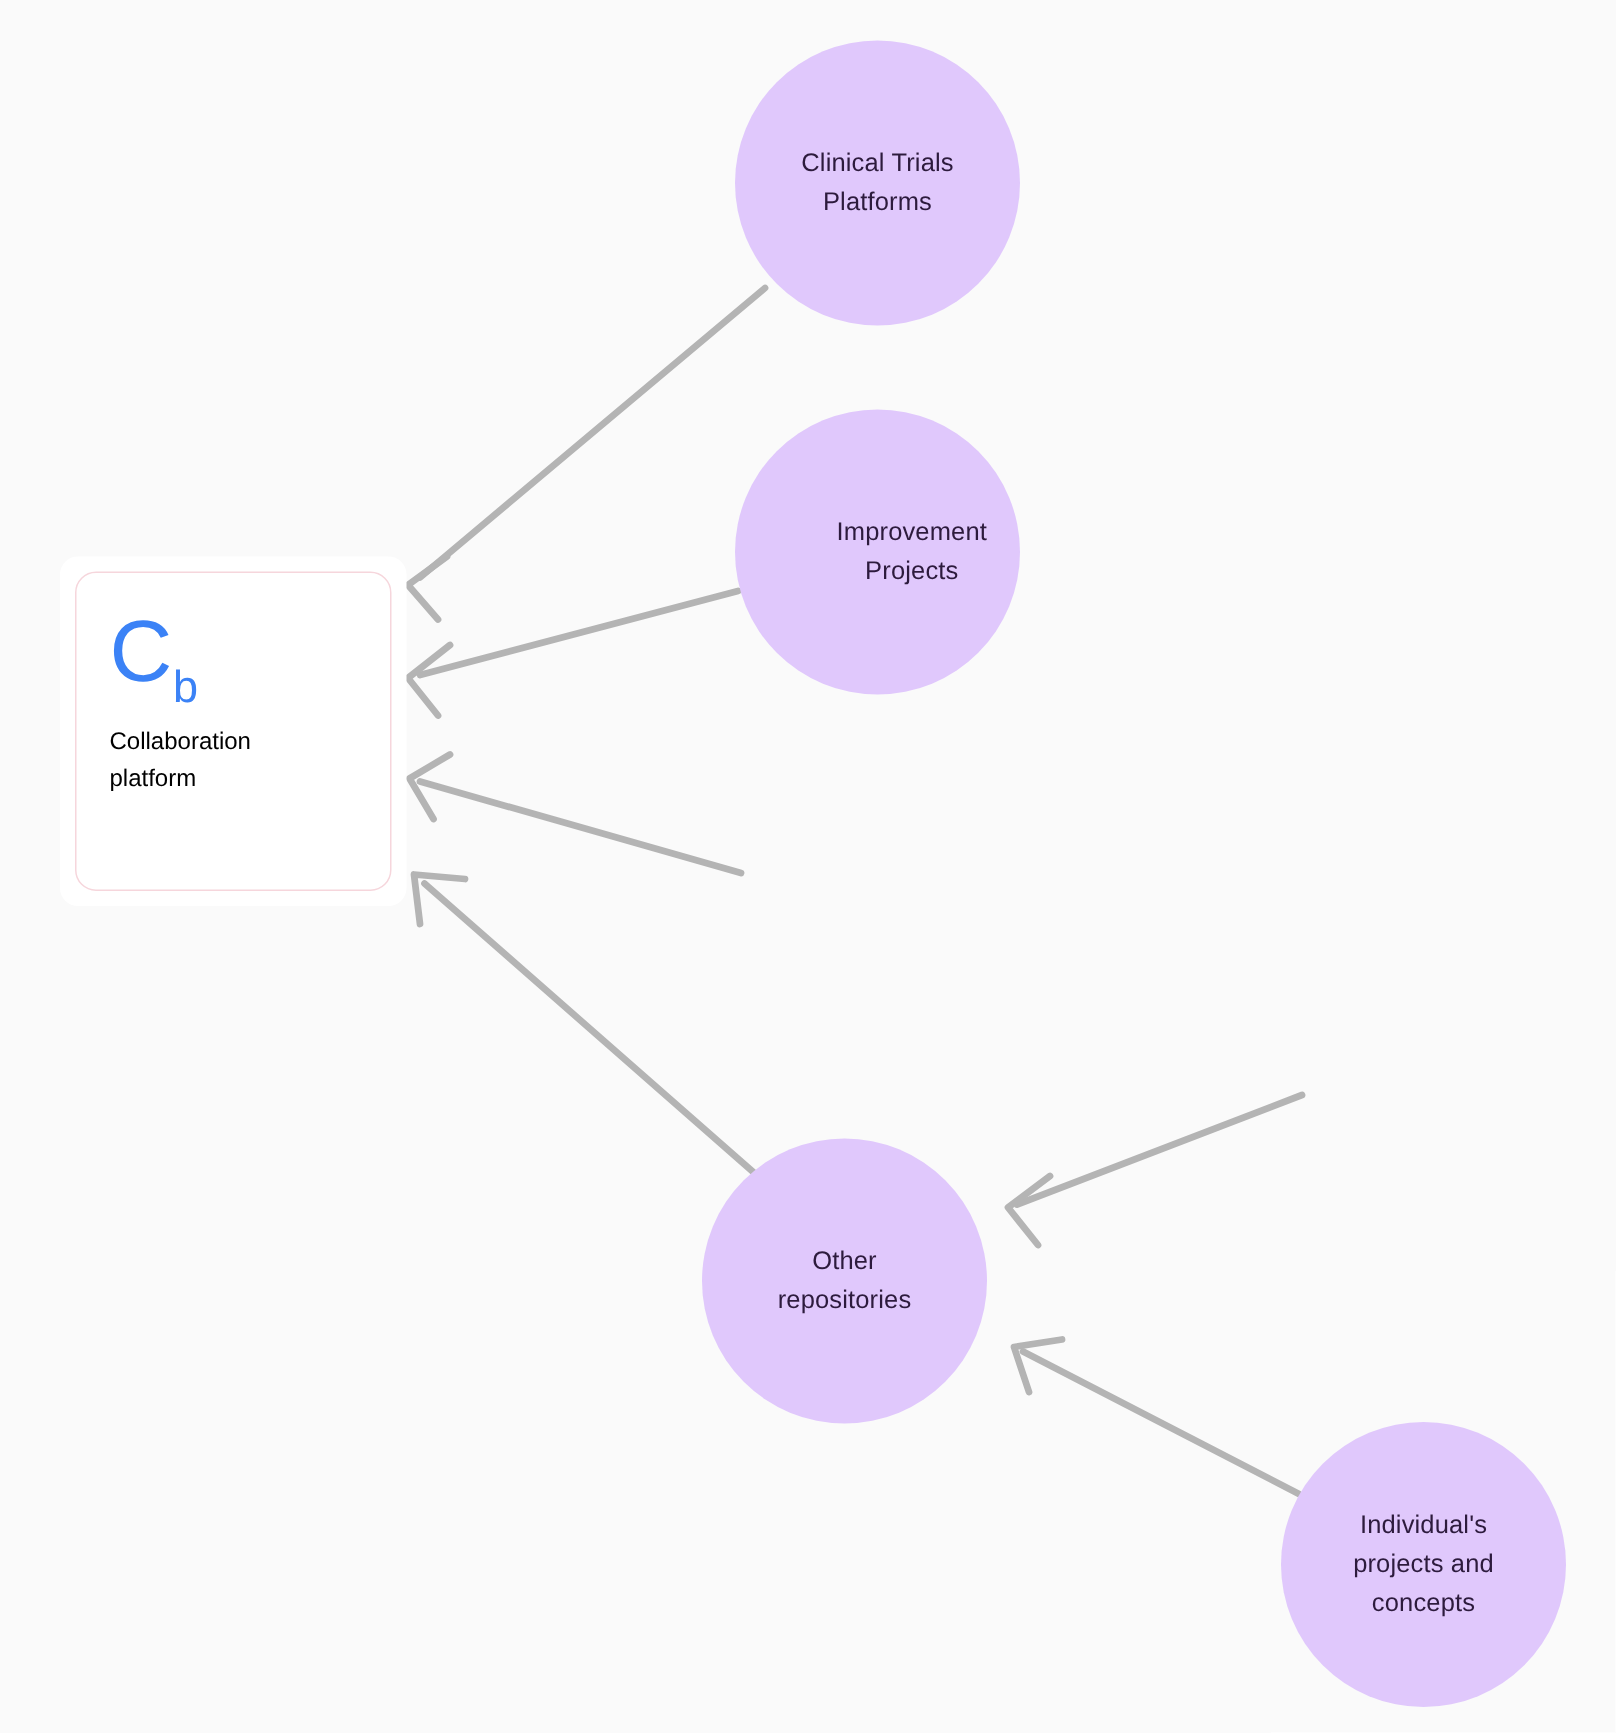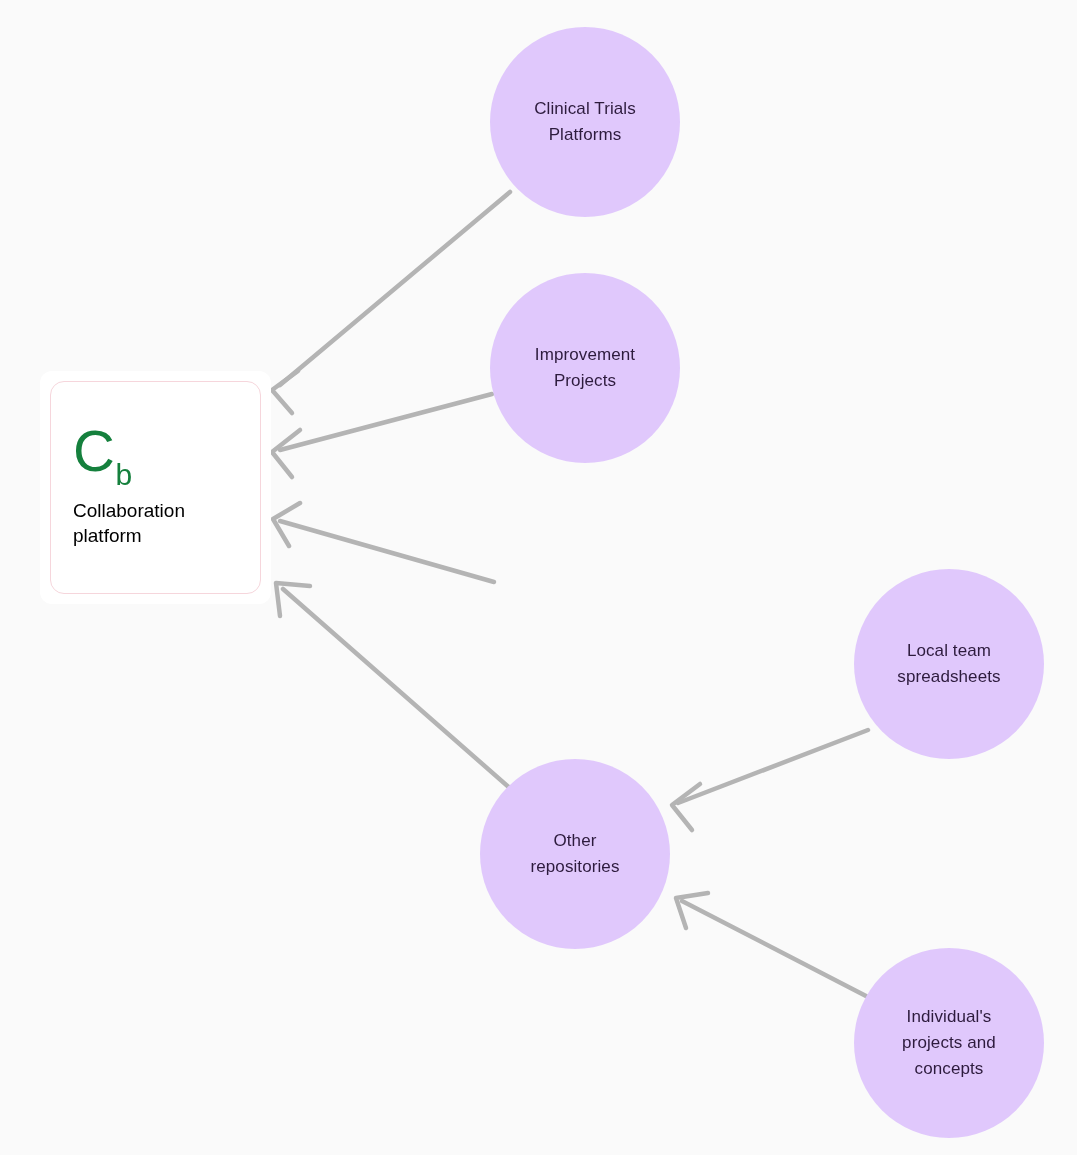--- a/index.html
+++ b/index.html
@@ -60,40 +60,39 @@
     border-radius: 14px;
     box-sizing: border-box;
   }
   .card-inner {
     position: absolute;
     left: 22px;
     top: 24px;
     right: 14px;
   }
   .card-mark {
-    color: #15803d;
+    color: #3b82f6;
     font-size: 58px;
     line-height: 58px;
     font-weight: 400;
     letter-spacing: -0.5px;
     display: block;
     height: 74px;
-    margin-top: 16px;
   }
   .card-mark sub {
     font-size: 30px;
     line-height: 30px;
     vertical-align: baseline;
     position: relative;
     top: 14px;
     left: 1px;
   }
   .card-sub {
     color: #000000;
-    font-size: 19px;
+    font-size: 16px;
     line-height: 25px;
     white-space: pre-line;
     margin-top: 2px;
   }
 </style>
 </head>
 <body>
 
 <div id="canvas">
 
@@ -141,35 +140,31 @@
 platform</div>
       </div>
     </div>
   </div>
 
   <div class="node-circle" style="left:490px; top:27px; width:190px; height:190px;justify-content:center;">
     <span class="label">Clinical Trials
 Platforms</span>
   </div>
 
-  <div class="node-circle" style="left:490px; top:273px; width:190px; height:190px;">
+  <div class="node-circle" style="left:490px; top:273px; width:190px; height:190px;justify-content:flex-end;">
     <span class="label">Improvement
 Projects</span>
   </div>
 
 
-  <div class="node-circle" style="left:480px; top:759px; width:190px; height:190px;">
+  <div class="node-circle" style="left:468px; top:759px; width:190px; height:190px;">
     <span class="label">Other
 repositories</span>
   </div>
 
-  <div class="node-circle" style="left:854px; top:569px; width:190px; height:190px;">
-    <span class="label">Local team
-spreadsheets</span>
-  </div>
 
   <div class="node-circle" style="left:854px; top:948px; width:190px; height:190px;justify-content:center;">
     <span class="label">Individual's
 projects and
 concepts</span>
   </div>
 
 </div>
 
 </body></html>

